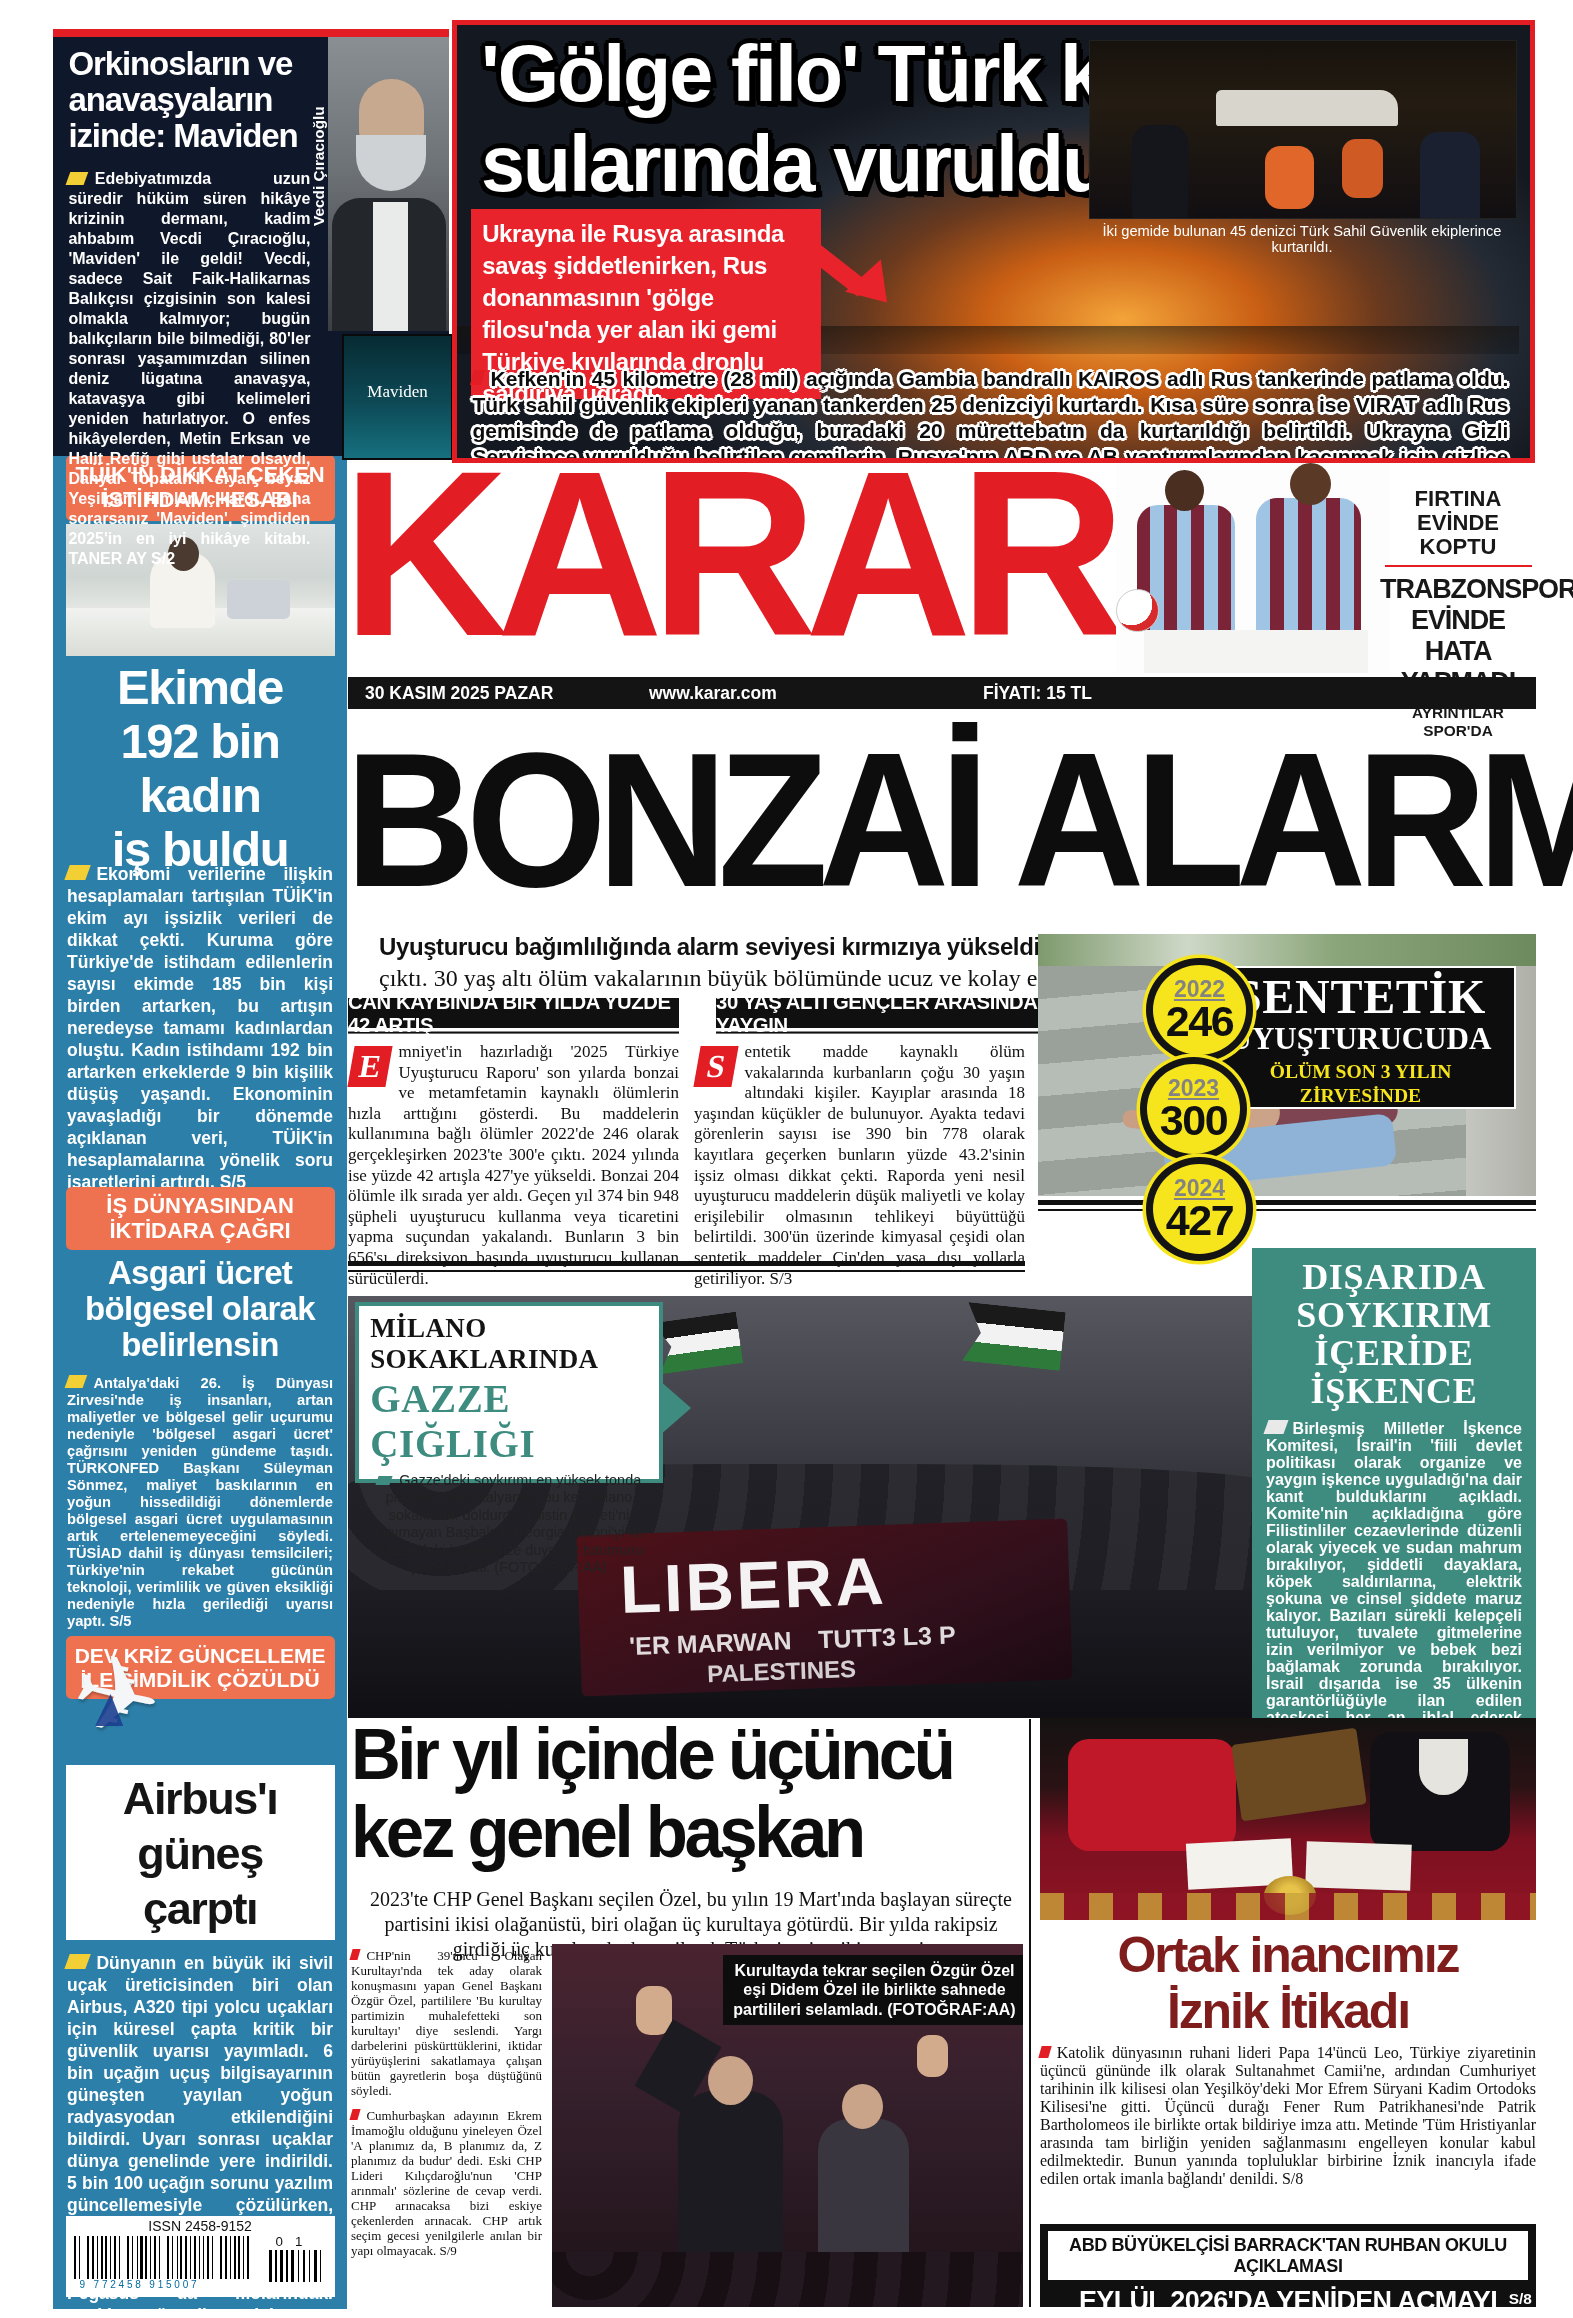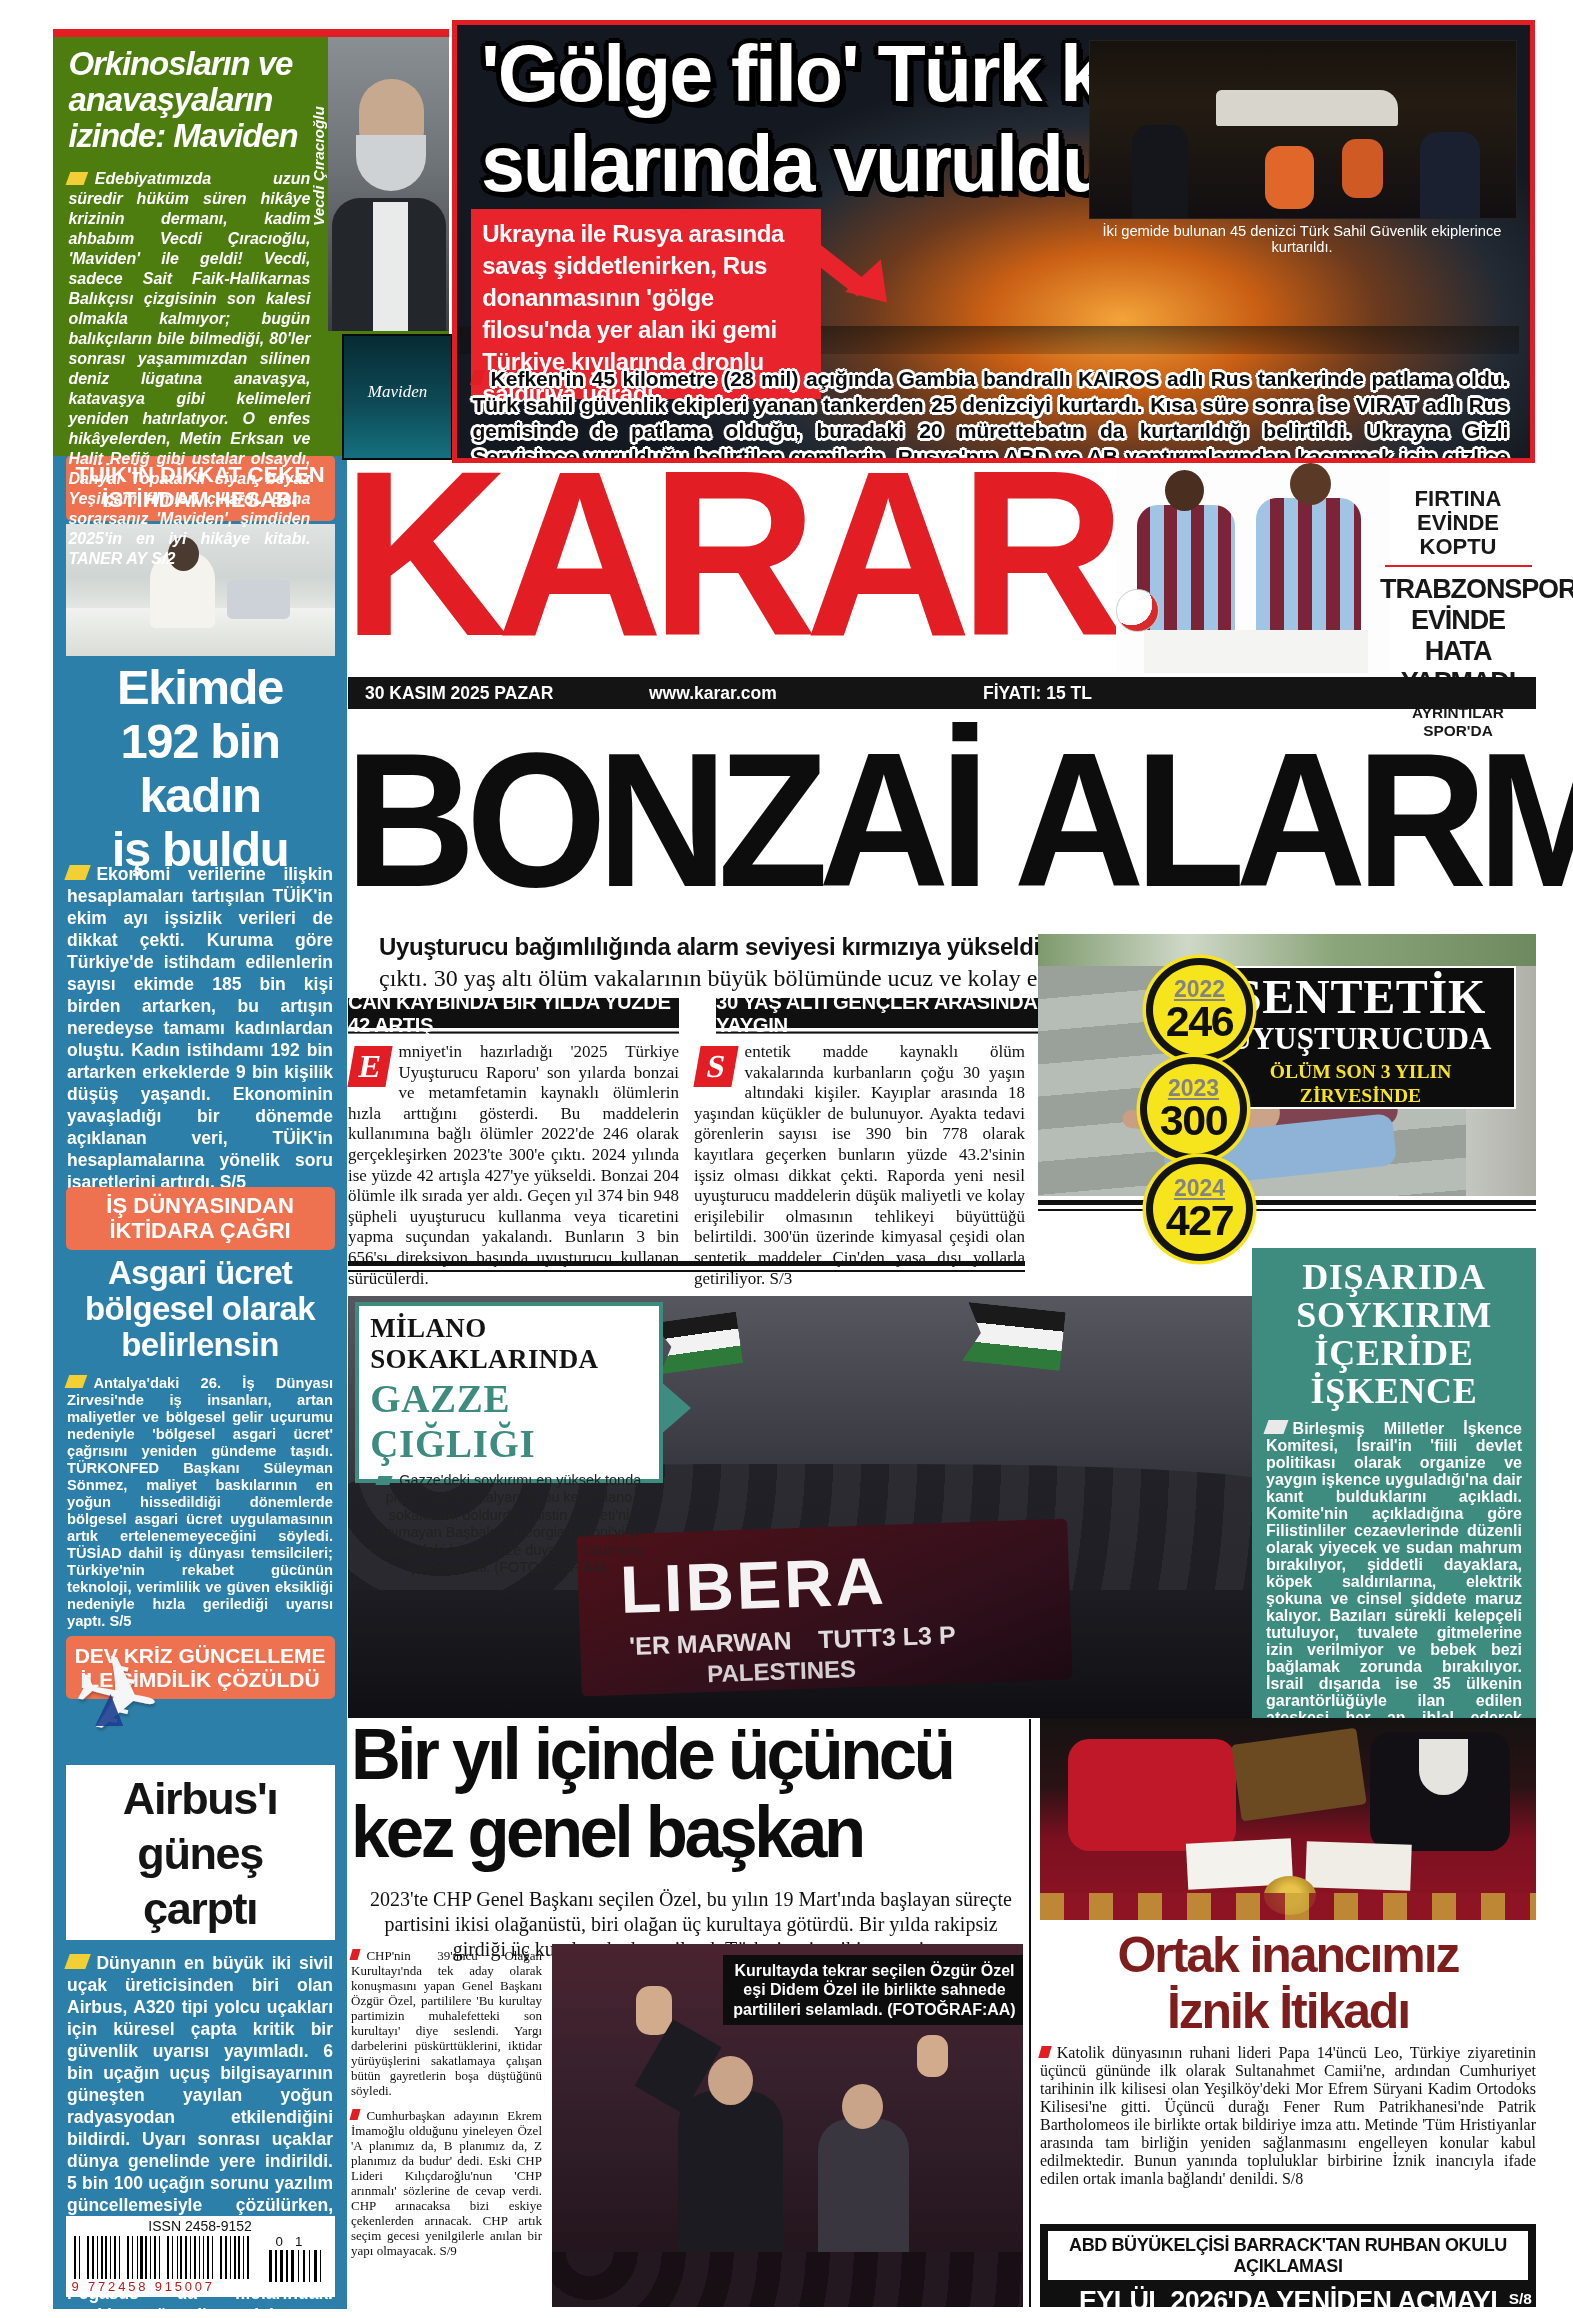--- a/index.html
+++ b/index.html
@@ -72,27 +72,27 @@
         <div>Airbus'ı</div>
           <div>güneş</div>
           <div>çarptı</div>
       </div>
     </div>
     <p class="abs w b just" style="left:14px;top:1500px;width:266px;font-size:17.5px;line-height:22px;margin:0;"><span class="bul"></span><span>Dünyanın en büyük iki sivil uçak üreticisinden biri olan Airbus, A320 tipi yolcu uçakları için küresel çapta kritik bir güvenlik uyarısı yayımladı. 6 bin uçağın uçuş bilgisayarının güneşten yayılan yoğun radyasyodan etkilendiğini bildirdi. Uyarı sonrası uçaklar dünya genelinde yere indirildi. 5 bin 100 uçağın sorunu yazılım güncellemesiyle çözülürken, 900 eski uçak içinse bilgisayarın değiştirilmesi gerekecek. THY, Ajet ve Pegasus da filolarındaki uçakları güncelleme için yere indirdi. S/16</span></p>
 
     <div class="abs" style="left:12.6px;top:1764px;width:269px;height:81px;background:#fff;">
       <div class="ctr" style="font-size:14px;padding-top:2.1px;color:#111;">ISSN 2458-9152</div>
       <div class="abs" style="left:8.4px;top:19.6px;width:175px;height:43px;background:repeating-linear-gradient(90deg,#000 0 2.1px,#fff 2.1px 4.9px,#000 4.9px 6.3px,#fff 6.3px 9.8px,#000 9.8px 10.5px,#fff 10.5px 13.3px);"></div>
-      <div class="abs" style="left:6px;top:63px;width:182px;font-size:13px;letter-spacing:2.8px;color:#b91c1c;">9 772458 915007</div>
+      <div class="abs" style="left:14px;top:63px;width:182px;font-size:10px;letter-spacing:2.8px;color:#0369a1;">9 772458 915007</div>
       <div class="abs" style="left:210px;top:18px;font-size:13.3px;letter-spacing:4.2px;color:#111;">0 1</div>
       <div class="abs" style="left:203px;top:34px;width:52px;height:32px;background:repeating-linear-gradient(90deg,#000 0 2.8px,#fff 2.8px 6.3px,#000 6.3px 7.7px,#fff 7.7px 11.2px);"></div>
     </div>
   </div>
 
-  <div class="abs" style="left:53px;top:29.4px;width:396px;height:419px;background:#4d7c0f;border-top:8.4px solid #e21d24;font-style:italic;">
+  <div class="abs" style="left:53px;top:29.4px;width:396px;height:419px;background:#0f172a;border-top:8.4px solid #e21d24;">
     <h2 class="abs w bk" style="left:15.4px;top:8.4px;width:266px;font-size:33px;line-height:36px;margin:0;letter-spacing:-1.1px;">Orkinosların ve anavaşyaların izinde: Maviden</h2>
     <p class="abs w b just" style="left:15.4px;top:132px;width:242px;font-size:16px;line-height:20px;margin:0;"><span class="bul" style="width:18px;height:12.6px;"></span><span>Edebiyatımızda uzun süredir hüküm süren hikâye krizinin dermanı, kadim ahbabım Vecdi Çıracıoğlu, 'Maviden' ile geldi! Vecdi, sadece Sait Faik-Halikarnas Balıkçısı çizgisinin son kalesi olmakla kalmıyor; bugün balıkçıların bile bilmediği, 80'ler sonrası yaşamımızdan silinen deniz lügatına anavaşya, katavaşya gibi kelimeleri yeniden hatırlatıyor. O enfes hikâyelerden, Metin Erksan ve Halit Refiğ gibi ustalar olsaydı, Danyal Topatan'lı siyah beyaz Yeşilçam filmleri çıkardı. Bana sorarsanız 'Maviden', şimdiden 2025'in en iyi hikâye kitabı. TANER AY S/2</span></p>
     <div class="abs photo" style="left:275px;top:0;width:121px;height:294px;background:linear-gradient(180deg,#8a8f94 0%,#6d7276 45%,#3c3f42 100%);">
       <div class="abs" style="left:31px;top:42px;width:65px;height:84px;background:#c7a98f;border-radius:32px;"></div>
       <div class="abs" style="left:28px;top:98px;width:70px;height:56px;background:#cfd2d4;border-radius:0 0 35px 35px;"></div>
       <div class="abs" style="left:4.2px;top:161px;width:114px;height:133px;background:#23262a;border-radius:28px 28px 0 0;"></div>
       <div class="abs" style="left:45px;top:165px;width:35px;height:129px;background:#e9eaea;"></div>
     </div>
     <div class="abs w b" style="left:257px;top:7px;height:182px;writing-mode:vertical-rl;transform:rotate(180deg);font-size:15.4px;">Vecdi Çıracıoğlu</div>
     <div class="abs" style="left:289px;top:297px;width:107px;height:122px;background:linear-gradient(180deg,#072b33 0%,#0d4a56 55%,#16707f 100%);border:2.1px solid #0a0a0a;">

